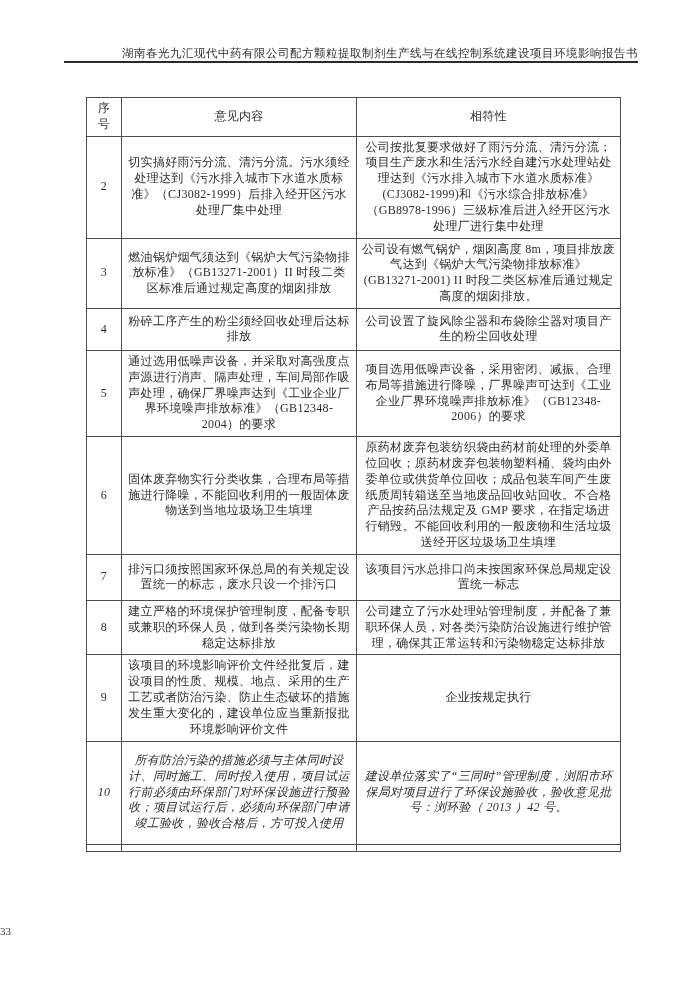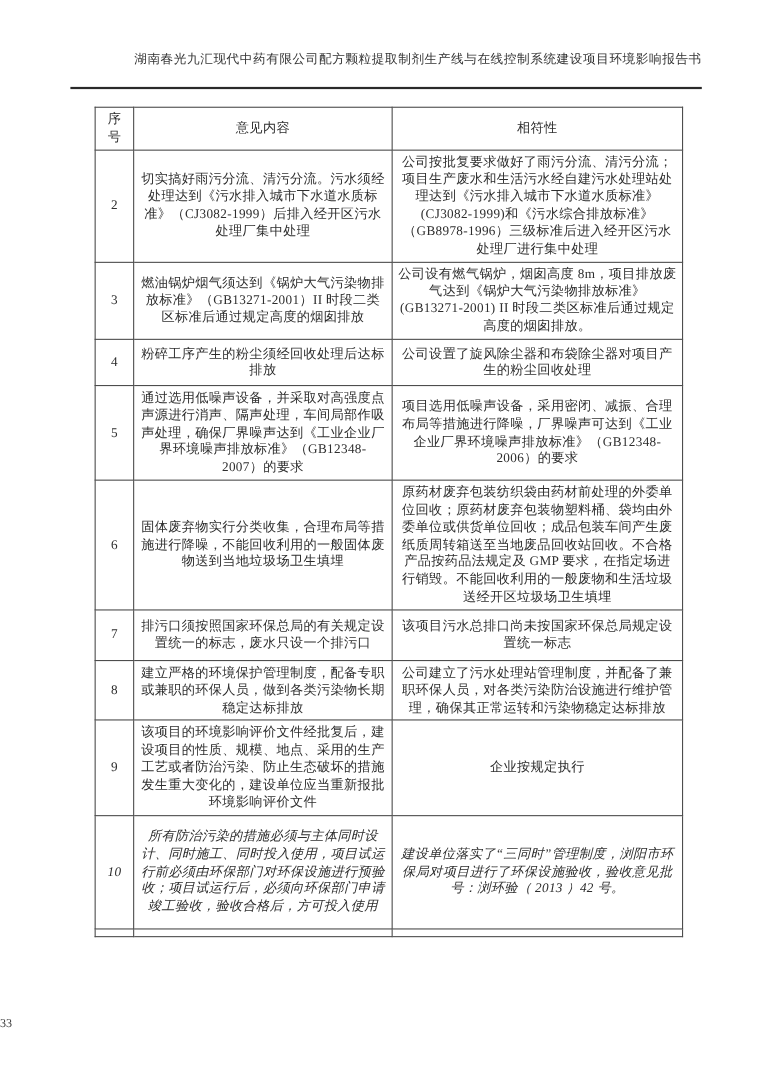--- a/index.html
+++ b/index.html
@@ -16,21 +16,21 @@
     background: #fff;
   }
   .doc-header {
     position: absolute;
     top: 46px; left: 64px; right: 62px;
     text-align: right;
     font-size: 11.5px;
     letter-spacing: 0.5px;
     color: #333;
     border-bottom: 2px solid #2a2a2a;
-    padding-bottom: 18px;
+    padding-bottom: 0;
   }
   .table-wrap {
     position: absolute;
     top: 97px; left: 86px;
     width: 534px;
   }
   table.review {
     width: 100%;
     border-collapse: collapse;
     table-layout: fixed;
@@ -99,21 +99,21 @@
         <td>燃油锅炉烟气须达到《锅炉大气污染物排放标准》（GB13271-2001）II 时段二类区标准后通过规定高度的烟囱排放</td>
         <td>公司设有燃气锅炉，烟囱高度 8m，项目排放废气达到《锅炉大气污染物排放标准》(GB13271-2001) II 时段二类区标准后通过规定高度的烟囱排放。</td>
       </tr>
       <tr class="r4">
         <td>4</td>
         <td>粉碎工序产生的粉尘须经回收处理后达标排放</td>
         <td>公司设置了旋风除尘器和布袋除尘器对项目产生的粉尘回收处理</td>
       </tr>
       <tr class="r5">
         <td>5</td>
-        <td>通过选用低噪声设备，并采取对高强度点声源进行消声、隔声处理，车间局部作吸声处理，确保厂界噪声达到《工业企业厂界环境噪声排放标准》（GB12348-2007）的要求</td>
+        <td>通过选用低噪声设备，并采取对高强度点声源进行消声、隔声处理，车间局部作吸声处理，确保厂界噪声达到《工业企业厂界环境噪声排放标准》（GB12348-2004）的要求</td>
         <td>项目选用低噪声设备，采用密闭、减振、合理布局等措施进行降噪，厂界噪声可达到《工业企业厂界环境噪声排放标准》（GB12348-2006）的要求</td>
       </tr>
       <tr class="r6">
         <td>6</td>
         <td>固体废弃物实行分类收集，合理布局等措施进行降噪，不能回收利用的一般固体废物送到当地垃圾场卫生填埋</td>
         <td>原药材废弃包装纺织袋由药材前处理的外委单位回收；原药材废弃包装物塑料桶、袋均由外委单位或供货单位回收；成品包装车间产生废纸质周转箱送至当地废品回收站回收。不合格产品按药品法规定及 GMP 要求，在指定场进行销毁。不能回收利用的一般废物和生活垃圾送经开区垃圾场卫生填埋</td>
       </tr>
       <tr class="r7">
         <td>7</td>
         <td>排污口须按照国家环保总局的有关规定设置统一的标志，废水只设一个排污口</td>

